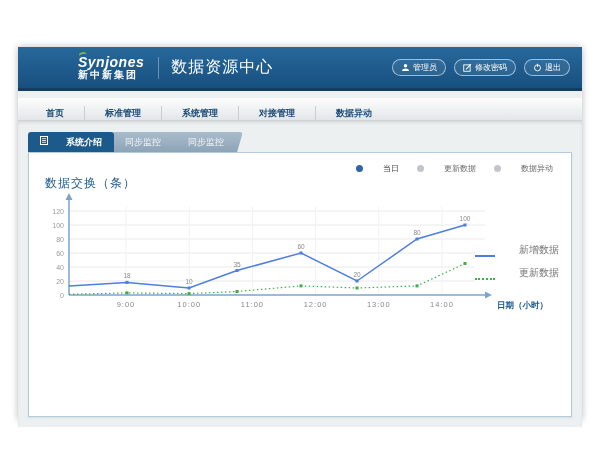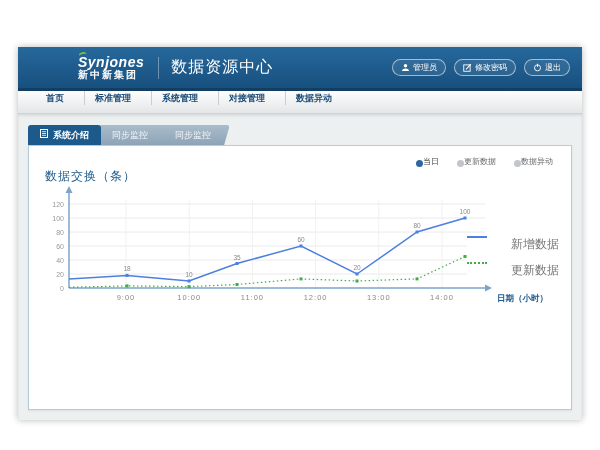--- a/index.html
+++ b/index.html
@@ -27,57 +27,57 @@
   .app-title{font-size:16px;letter-spacing:1px;}
   .user-actions{position:absolute;right:12px;top:0;height:100%;display:flex;align-items:center;gap:8px;}
   .pill-btn{
     display:flex;align-items:center;gap:3px;cursor:pointer;
     border:1px solid rgba(255,255,255,.55);border-radius:9px;background:rgba(255,255,255,.08);
     color:#fff;font-size:8px;padding:2px 8px;font-family:inherit;
   }
   .pill-btn svg{display:block;}
   .header-sep{height:3px;background:#113e62;}
   
-  .nav{height:22px;background:linear-gradient(#fdfdfd,#e3e6e8);display:flex;align-items:flex-start;padding-left:8px;}
+  .nav{height:22px;background:linear-gradient(#fdfdfd,#e3e6e8);display:flex;align-items:flex-end;padding-left:8px;margin-top:7px;}
   .nav-item{
     font-size:9px;font-weight:bold;color:#1b4b77;padding:0 20px;cursor:pointer;
     height:14px;line-height:14px;
   }
-  .nav-item + .nav-item{border-left:1px solid #c9ced2;padding-left:10px;}
+  .nav-item + .nav-item{border-left:1px solid #c9ced2;}
   
   .content{
     position:relative;height:307px;background:#edf0f1;
     box-shadow:inset 0 3px 4px -2px rgba(0,0,0,.2);
   }
   .tabs{position:absolute;left:10px;top:12px;display:flex;z-index:2;}
   .tab{height:20px;line-height:20px;border-radius:3px 3px 0 0;font-size:9px;cursor:pointer;}
   .tab.active{
     background:#1c5a8c;color:#fff;font-weight:bold;padding:0 12px;
-    display:flex;align-items:center;gap:5px;z-index:3;
+    display:flex;align-items:center;gap:18px;z-index:3;
   }
   .tab.inactive{
     background:linear-gradient(#a9bccb,#8da4b7);color:#f3f6f9;padding:0 16px;
     margin-left:-5px;transform:skewX(-16deg);z-index:1;
   }
   .tab.inactive .tab-label{display:inline-block;transform:skewX(16deg);}
   .panel{
     position:absolute;left:10px;right:10px;top:32px;bottom:10px;
     background:#fff;border:1px solid #b5cdda;box-shadow:0 1px 2px rgba(0,0,0,.08);
   }
   
   .radios{position:absolute;top:10px;right:18px;display:flex;gap:18px;}
-  .radio-item{display:flex;align-items:flex-end;gap:0;font-size:8px;color:#666;cursor:pointer;}
+  .radio-item{display:flex;align-items:center;gap:20px;font-size:8px;color:#666;cursor:pointer;}
   .radio-dot{width:7px;height:7px;border-radius:50%;background:#c2c6ca;}
   .radio-item.selected .radio-dot{background:#2e66a3;}
   .radio-item.selected{color:#444;}
   
   .y-title{position:absolute;left:16px;top:22px;font-size:12px;font-weight:normal;color:#1d5a8c;letter-spacing:1px;}
   #chart{position:absolute;left:4px;top:38px;}
   .chart-legend{position:absolute;right:12px;top:88px;display:flex;flex-direction:column;gap:9px;background:#fff;padding:2px 0;}
-  .legend-item{display:flex;align-items:flex-start;gap:24px;font-size:12px;color:#777;}
+  .legend-item{display:flex;align-items:flex-end;gap:24px;font-size:10px;color:#777;}
   .legend-sample{width:20px;height:0;border-top:2px solid transparent;}
   
   .note{position:absolute;left:30px;right:16px;top:208px;font-size:8px;color:#9a9a9a;white-space:nowrap;overflow:hidden;}
   .note-prefix{color:#e04b3a;font-weight:bold;}
 </style>
 </head>
 <body>
 
 <div class="window">
 

